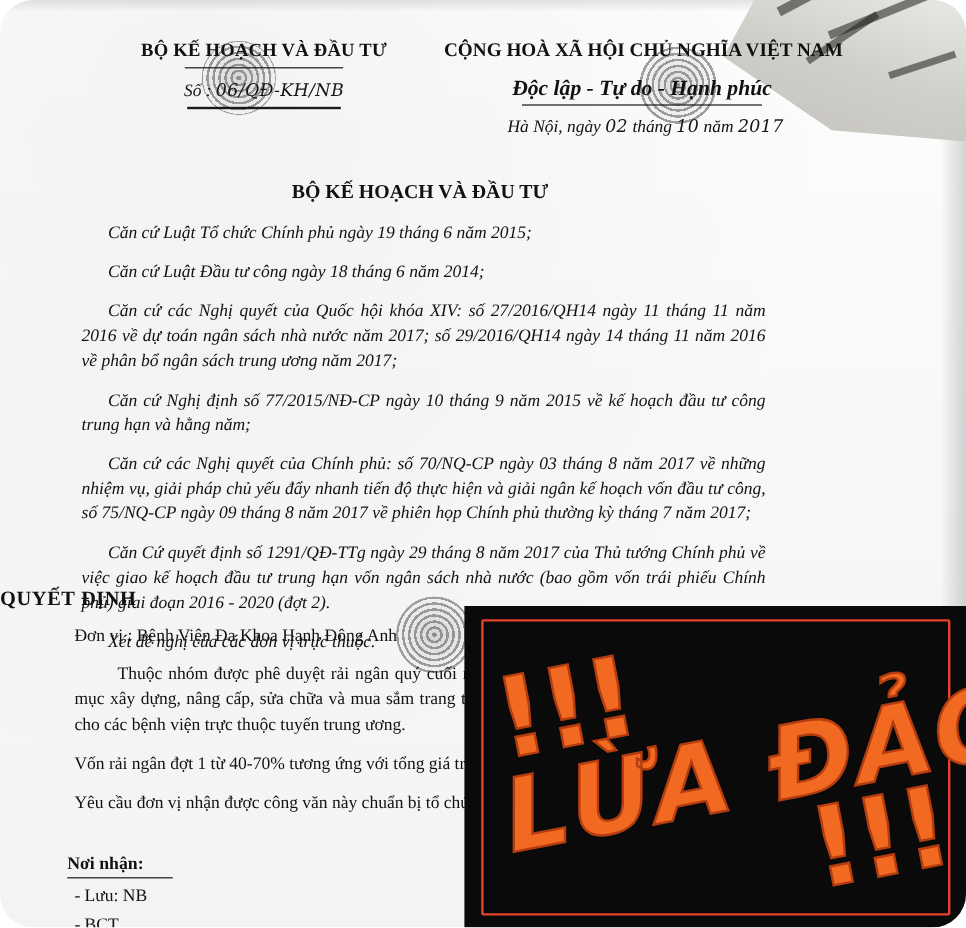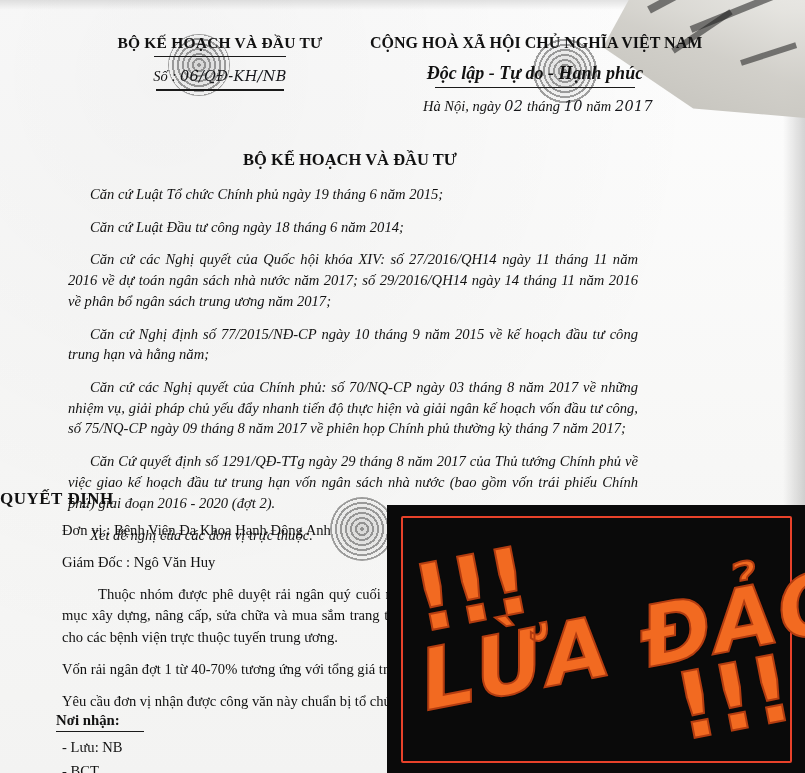--- a/index.html
+++ b/index.html
@@ -8,20 +8,21 @@
     background: #ffffff;
   }
   #page {
     position: relative;
     width: 805px;
     height: 773px;
     overflow: hidden;
     background: #ffffff;
     font-family: "Liberation Serif", serif;
     color: #111;
+    border-radius: 28px;
   }
 
   
   .scan {
     position: absolute;
     left: 0;
     top: 0;
     width: 805px;
     height: 773px;
     background:
@@ -345,21 +346,20 @@
     <p class="p-italic">Căn cứ Nghị định số 77/2015/NĐ-CP ngày 10 tháng 9 năm 2015 về kế hoạch đầu tư công trung hạn và hằng năm;</p>
     <p class="p-italic">Căn cứ các Nghị quyết của Chính phủ: số 70/NQ-CP ngày 03 tháng 8 năm 2017 về những nhiệm vụ, giải pháp chủ yếu đẩy nhanh tiến độ thực hiện và giải ngân kế hoạch vốn đầu tư công, số 75/NQ-CP ngày 09 tháng 8 năm 2017 về phiên họp Chính phủ thường kỳ tháng 7 năm 2017;</p>
     <p class="p-italic">Căn Cứ quyết định số 1291/QĐ-TTg ngày 29 tháng 8 năm 2017 của Thủ tướng Chính phủ về việc giao kế hoạch đầu tư trung hạn vốn ngân sách nhà nước (bao gồm vốn trái phiếu Chính phủ) giai đoạn 2016 - 2020 (đợt 2).</p>
     <p class="p-italic">Xét đề nghị của các đơn vị trực thuộc.</p>
   </div>
 
   <div class="decision">QUYẾT ĐỊNH</div>
 
   <div class="body-lower">
     <p class="p-plain">Đơn vị : Bệnh Viện Đa Khoa Hạnh Đông Anh</p>
-    <p class="p-plain">Giám Đốc : Ngô Văn Huy</p>
     <p class="p-plain p-indent">Thuộc nhóm được phê duyệt rải ngân quý cuối năm 2017 với tổng kinh phí cho các hạng mục xây dựng, nâng cấp, sửa chữa và mua sắm trang thiết bị y tế tại địa phương, nhằm giảm tải cho các bệnh viện trực thuộc tuyến trung ương.</p>
     <p class="p-plain">Vốn rải ngân đợt 1 từ 40-70% tương ứng với tổng giá trị được phê duyệt.</p>
     <p class="p-plain">Yêu cầu đơn vị nhận được công văn này chuẩn bị tổ chức tiếp nhận nguồn vốn và thực hiện dự án.</p>
   </div>
 
   <div class="recipients-title">
     <span>Nơi nhận:</span>
     <span class="ul"></span>
   </div>
   <div class="recipient r0">- Lưu: NB</div>

